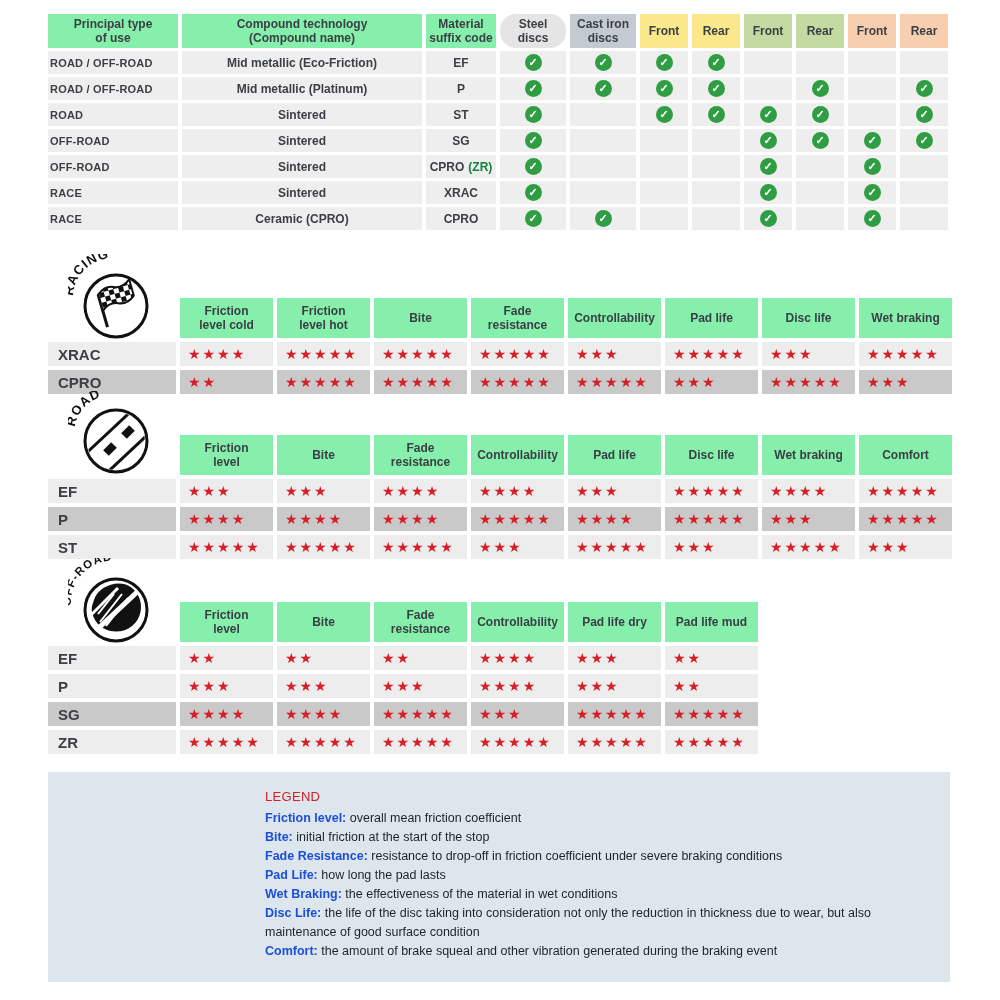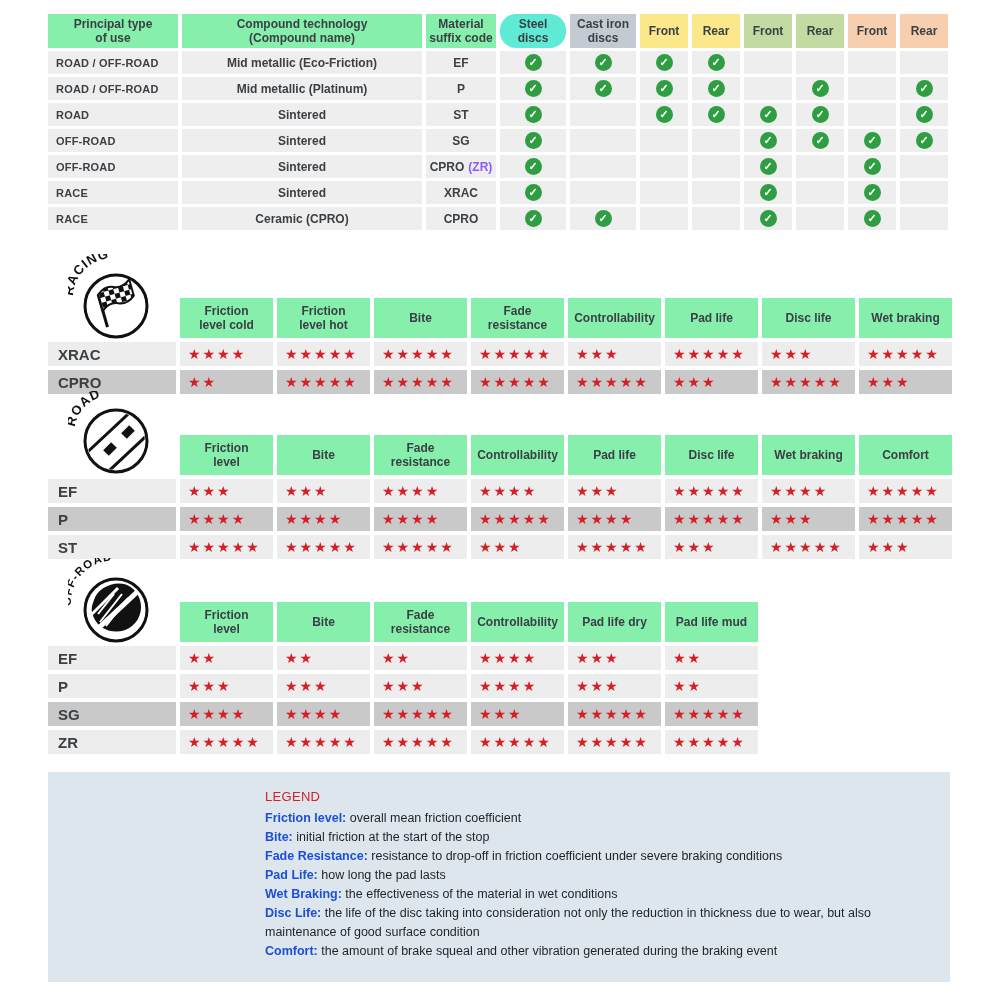--- a/index.html
+++ b/index.html
@@ -9,22 +9,22 @@
   
   .compat{position:absolute;left:48px;top:14px;width:904px}
   .cgrid{display:grid;grid-template-columns:130px 240px 70px 66px 66px 48px 48px 48px 48px 48px 48px;column-gap:4px}
   .group-row{margin-bottom:4px}
   .ghead{height:24px;display:flex;align-items:center;justify-content:center;font-weight:bold;font-size:12px;color:#2f363d}
   .main-grid{row-gap:3px}
   .hcell{min-height:34px;display:flex;align-items:center;justify-content:center;text-align:center;
          font-weight:bold;font-size:12px;line-height:1.2;background:#86efac;color:#3b4045;white-space:pre-line}
   .dcell{height:23px;display:flex;align-items:center;justify-content:center;background:#eeeeee;
          font-weight:bold;font-size:12px;color:#3b4045}
-  .dcell.use{justify-content:flex-start;padding-left:8px;font-size:11px;letter-spacing:.2px}
-  .note{color:#8b5cf6;margin-left:4px}
+  .dcell.use{justify-content:flex-start;padding-left:2px;font-size:11px;letter-spacing:.2px}
+  .note{color:#15803d;margin-left:4px}
   .check{width:17px;height:17px;border-radius:50%;background:var(--check,#2f9e43);color:#fff;
          font-size:11px;font-weight:bold;display:flex;align-items:center;justify-content:center}
   
   .sec{position:absolute;left:48px;width:904px;height:130px}
   .sec .icon{position:absolute;left:20px;top:-14px}
   .sgrid{position:absolute;left:0;top:30px;display:grid;column-gap:4px;row-gap:4px}
   .sgrid .hcell{height:40px;min-height:40px;font-size:12px}
   .sgrid .hcell.empty{background:transparent}
   .label-cell{height:24px;display:flex;align-items:center;padding-left:10px;font-weight:bold;font-size:15px;color:#3b4045}
   .stars-cell{height:24px;display:flex;align-items:center;padding-left:8px;
@@ -45,21 +45,21 @@
 <div class="page">
 
   <div class="compat">
     <div class="cgrid main-grid">
         <div class="hcell">Principal type
 of use</div>
         <div class="hcell">Compound technology
 (Compound name)</div>
         <div class="hcell">Material
 suffix code</div>
-        <div class="hcell" style="background: #5eead4; border-radius: 16px;">Steel
+        <div class="hcell" style="background: #e5e5e5; border-radius: 16px;">Steel
 discs</div>
         <div class="hcell" style="background: rgb(196, 202, 209);">Cast iron
 discs</div>
         <div class="hcell" style="background: rgb(251, 232, 139);">Front</div>
         <div class="hcell" style="background: rgb(251, 232, 139);">Rear</div>
         <div class="hcell" style="background: rgb(195, 219, 163);">Front</div>
         <div class="hcell" style="background: rgb(195, 219, 163);">Rear</div>
         <div class="hcell" style="background: rgb(248, 207, 174);">Front</div>
         <div class="hcell" style="background: rgb(248, 207, 174);">Rear</div>
         <div class="dcell use">ROAD / OFF-ROAD</div>

